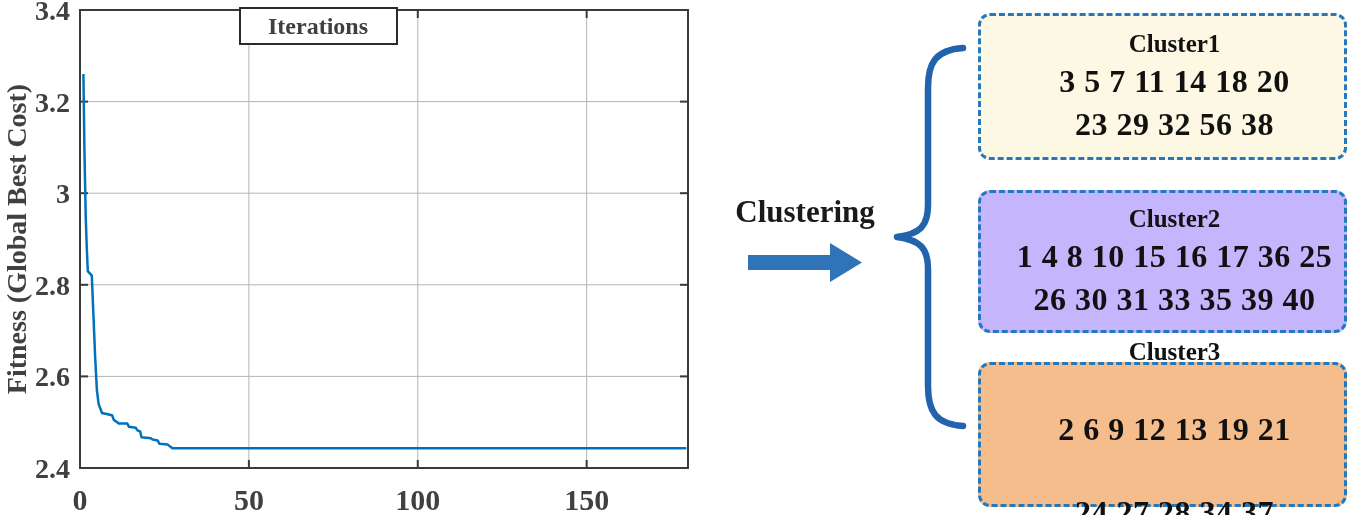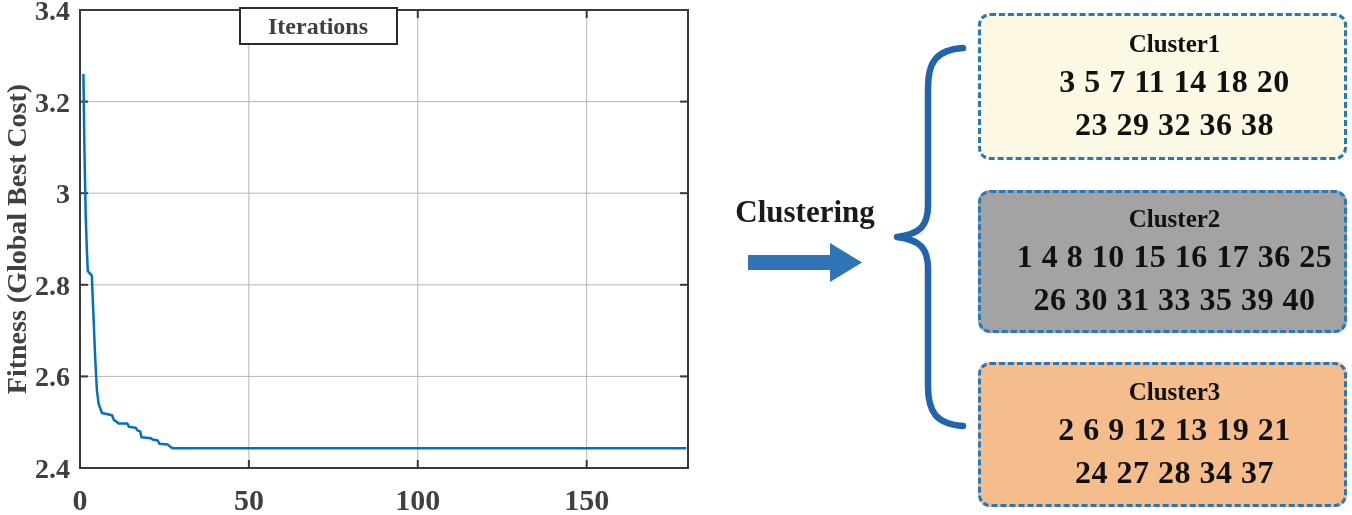--- a/index.html
+++ b/index.html
@@ -42,21 +42,21 @@
     font-weight:bold;
     color:#111111;
     font-size:25px;
     line-height:1.34;
     padding-left:24px;
   }
   .cluster-box .cluster-title{font-size:25px;}
   .cluster-box .cluster-line{font-size:32px;letter-spacing:0.5px;}
   #cluster-0{top:13px;height:147px;}
   #cluster-1{top:190px;height:143px;}
-  #cluster-2{top:362px;height:145px;}
+  #cluster-2{top:362px;height:145px;gap:40px;}
 </style>
 </head>
 <body>
 
 <div class="stage">
 
   <svg class="chart-svg" width="720" height="515" viewBox="0 0 720 515">
       <line x1="248.88888888888889" y1="10" x2="248.88888888888889" y2="468" stroke="#b5b5b5" stroke-width="1"></line>
       <line x1="417.77777777777777" y1="10" x2="417.77777777777777" y2="468" stroke="#b5b5b5" stroke-width="1"></line>
       <line x1="586.6666666666667" y1="10" x2="586.6666666666667" y2="468" stroke="#b5b5b5" stroke-width="1"></line>
@@ -109,24 +109,24 @@
 
 
   <svg class="brace-svg" width="85" height="395" viewBox="0 0 85 395">
     <path d="M 78 8 C 51 10, 43 22, 43 48 L 43 165 C 43 186, 35 194, 12 197
              C 35 200, 43 208, 43 229 L 43 346 C 43 372, 51 384, 78 386" fill="none" stroke-width="6.5" stroke-linecap="round" stroke-linejoin="round" stroke="#2163ac"></path>
   </svg>
 
   <div class="cluster-box" id="cluster-0" style="background: rgb(253, 248, 228); border-color: rgb(36, 121, 189);">
     <div class="cluster-title">Cluster1</div>
     <div class="cluster-line">3 5 7 11 14 18 20</div>
-    <div class="cluster-line">23 29 32 36 38</div>
+    <div class="cluster-line">23 29 32 56 38</div>
   </div>
 
-  <div class="cluster-box" id="cluster-1" style="background: #a3a3a3; border-color: rgb(36, 121, 189);">
+  <div class="cluster-box" id="cluster-1" style="background: #c4b5fd; border-color: rgb(36, 121, 189);">
     <div class="cluster-title">Cluster2</div>
     <div class="cluster-line">1 4 8 10 15 16 17 36 25</div>
     <div class="cluster-line">26 30 31 33 35 39 40</div>
   </div>
 
   <div class="cluster-box" id="cluster-2" style="background: rgb(244, 189, 139); border-color: rgb(36, 121, 189);">
     <div class="cluster-title">Cluster3</div>
     <div class="cluster-line">2 6 9 12 13 19 21</div>
     <div class="cluster-line">24 27 28 34 37</div>
   </div>

